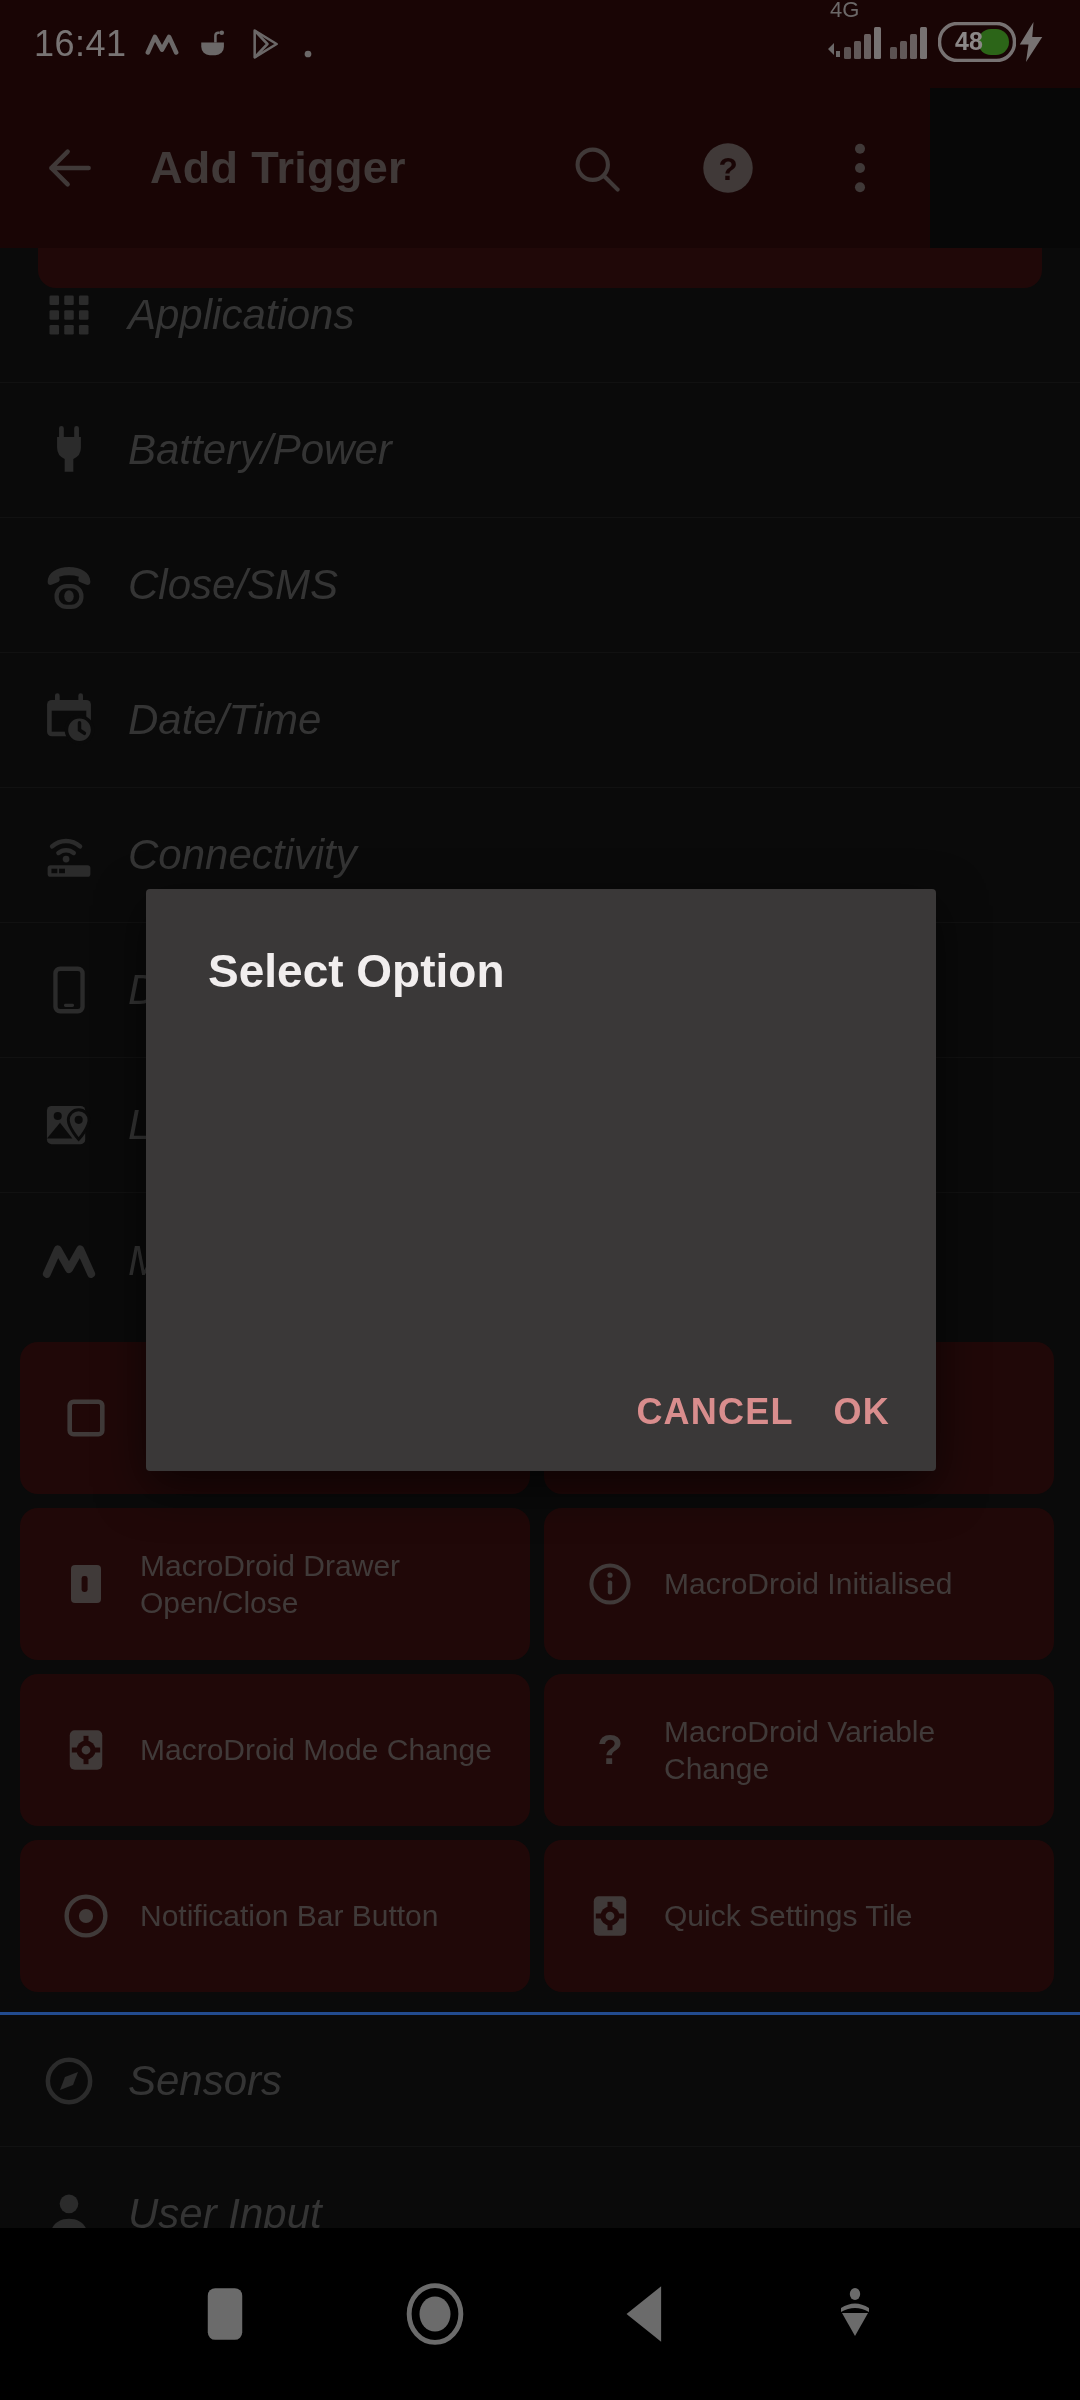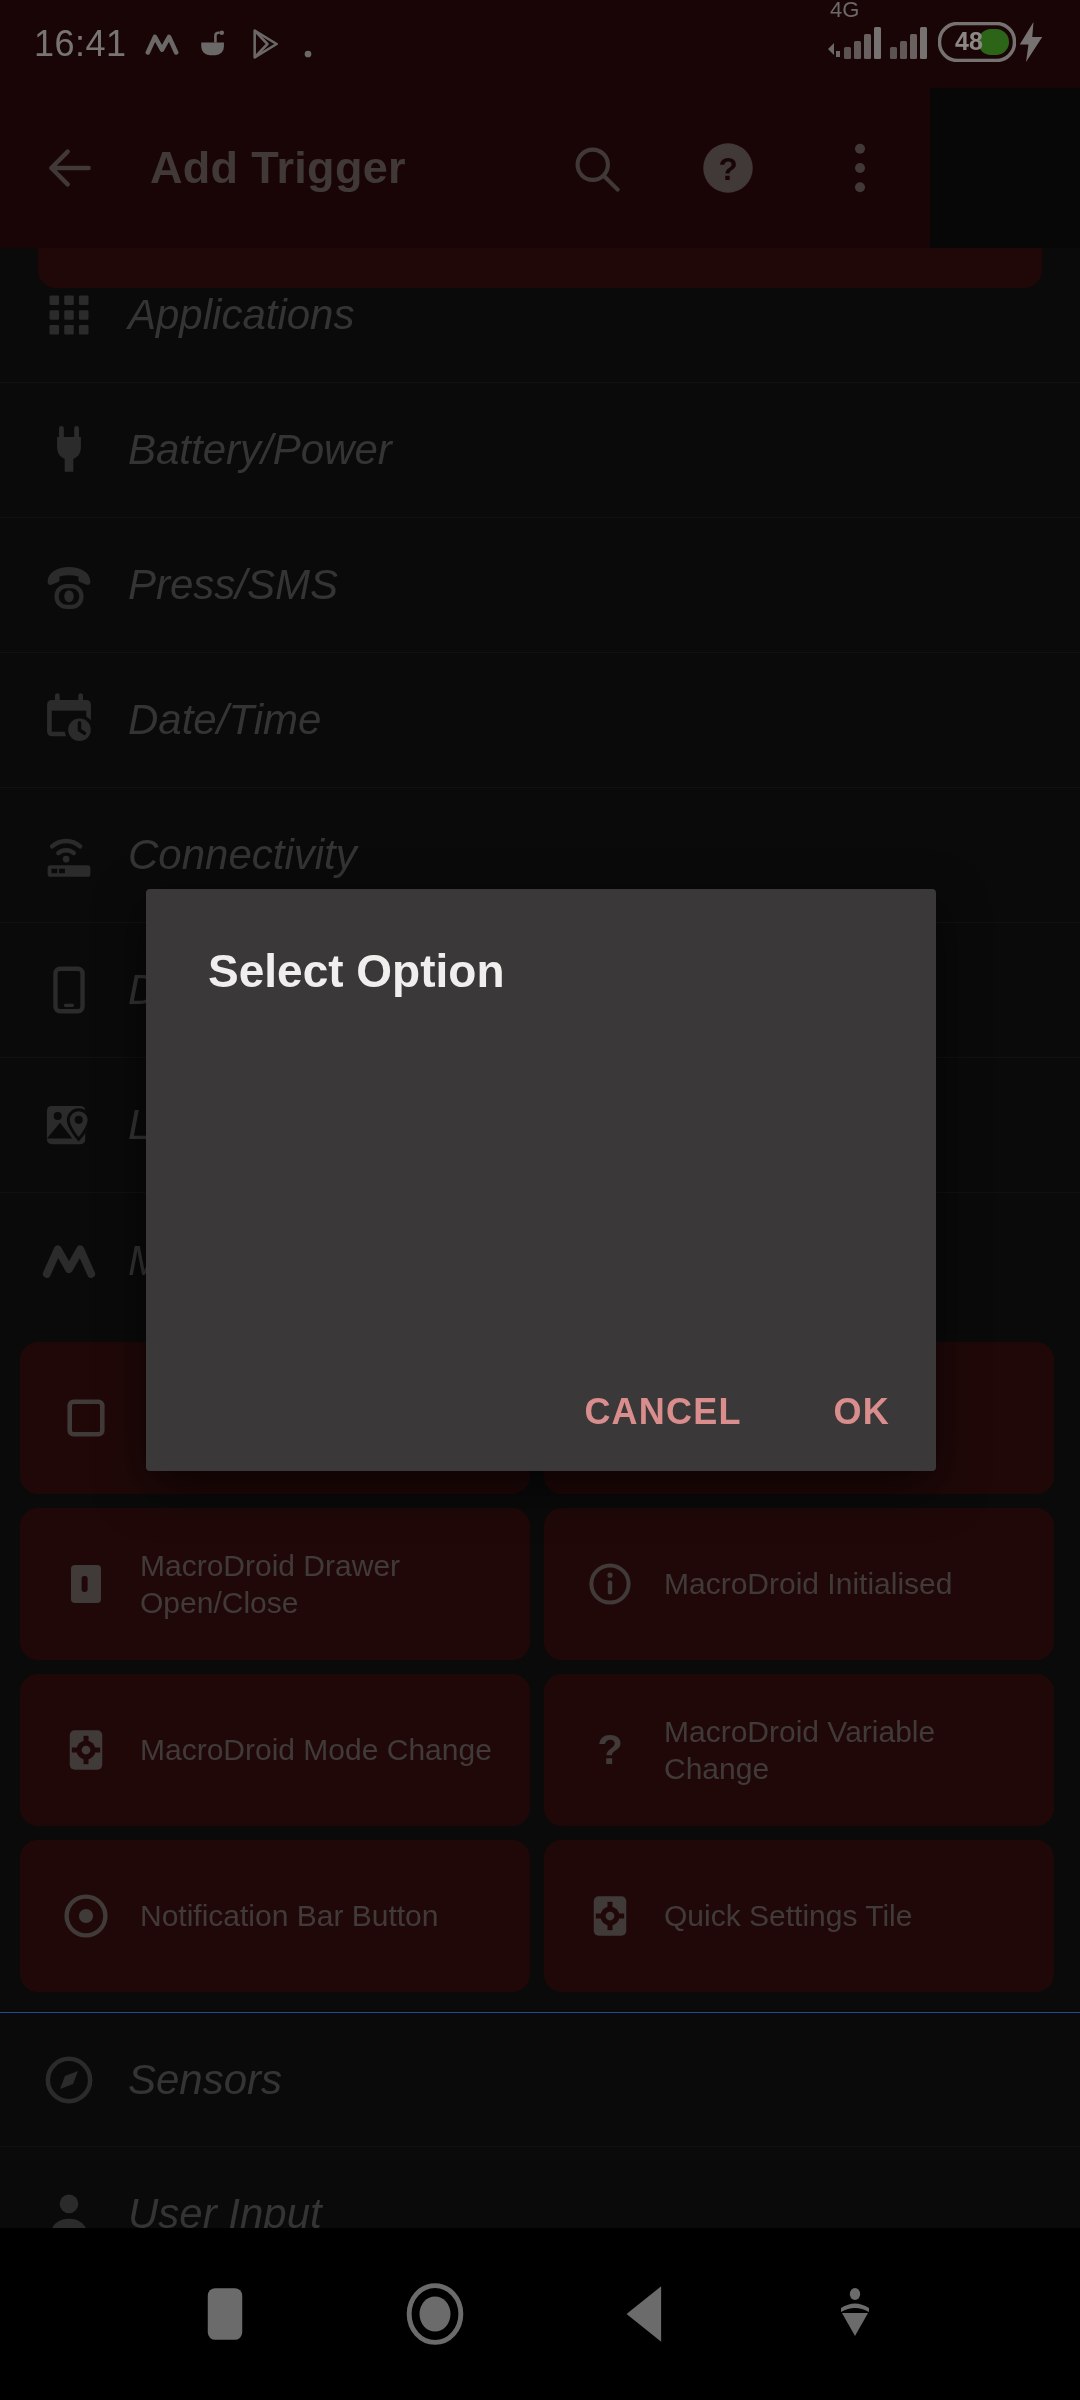--- a/index.html
+++ b/index.html
@@ -93,21 +93,21 @@
   }
   .radio-mark.checked { border-color:#d98d8d; }
   .radio-mark.checked::after {
     content:""; position:absolute; left:50%; top:50%;
     width:26px; height:26px; margin:-13px 0 0 -13px;
     border-radius:50%; background:#d98d8d;
   }
   .radio-label { color:#ddd8d8; font-size:42px; line-height:1.18; margin-left:80px; }
   .dlg-actions {
     position:absolute; right:46px; bottom:38px;
-    display:flex; align-items:flex-end; gap:92px;margin-left:32px;
+    display:flex; align-items:flex-end; gap:40px;margin-left:32px;
   }
   .dlg-btn {
     color:#d98d8d; font-size:36px; font-weight:bold; letter-spacing:1.2px;
     background:none; border:none; cursor:pointer; font-family:inherit;
   }
 </style>
 </head>
 <body>
 
 <div id="screen">
@@ -234,21 +234,21 @@
     </div>
 
     <div class="list-row">
       <span class="li-icon">
         <svg width="54" height="54" viewBox="0 0 24 24">
           <path d="M2.5 10.5c0-4 4.3-6.5 9.5-6.5s9.5 2.5 9.5 6.5c0 1.2-.9 1.8-2 1.3l-2.4-1c-.8-.3-1.1-1-.9-1.7l.2-.8c-2.8-.8-6-.8-8.8 0l.2.8c.2.7-.1 1.4-.9 1.7l-2.4 1c-1.1.5-2-.1-2-1.3z" fill="#4a4a4a"></path>
           <rect x="6.5" y="12.5" width="11" height="9.2" rx="4.4" fill="none" stroke="#4a4a4a" stroke-width="1.9"></rect>
           <ellipse cx="12" cy="17" rx="2.1" ry="2.7" fill="#4a4a4a"></ellipse>
         </svg>
       </span>
-      <span class="li-label">Press/SMS</span>
+      <span class="li-label">Close/SMS</span>
     </div>
 
     <div class="list-row">
       <span class="li-icon">
         <svg width="56" height="56" viewBox="0 0 24 24">
           <path d="M7 1.5v2.5M17 1.5v2.5" stroke="#4a4a4a" stroke-width="2" stroke-linecap="round"></path>
           <rect x="2.6" y="3.4" width="18.8" height="15.6" rx="2" fill="#4a4a4a"></rect>
           <rect x="4.6" y="8" width="14.8" height="9" fill="#121212"></rect>
           <circle cx="16.5" cy="16.2" r="5.6" fill="#4a4a4a" stroke="#121212" stroke-width="1.5"></circle>
           <path d="M16.5 13.2v3.1l2.1 1.4" stroke="#121212" stroke-width="1.5" fill="none" stroke-linecap="round"></path>
@@ -386,21 +386,21 @@
             <rect x="5.2" y="10.8" width="3" height="2.4"></rect>
                 <rect x="15.8" y="10.8" width="3" height="2.4"></rect>
               </g>
             <circle cx="12" cy="12" r="2.1" fill="#6f6462"></circle>
           </svg>
         </span>
         <span class="tc-label">Quick Settings Tile</span>
       </div>
     </div>
 
-    <div class="list-row" style="border-top:1px solid #3b82f6; margin-top:14px;">
+    <div class="list-row" style="border-top:3px solid #3b82f6; margin-top:14px;">
       <span class="li-icon">
         <svg width="54" height="54" viewBox="0 0 24 24">
             <circle cx="12" cy="12" r="9.4" fill="none" stroke="#4a4a4a" stroke-width="2"></circle>
             <path d="M16 8 L10.2 10.2 L8 16 L13.8 13.8 Z" fill="#4a4a4a"></path>
           </svg>
       </span>
       <span class="li-label">Sensors</span>
     </div>
 
     <div class="list-row">

